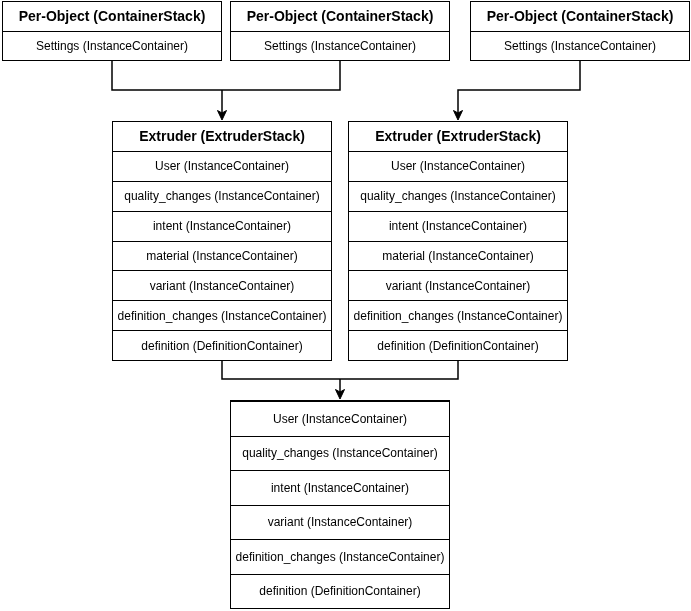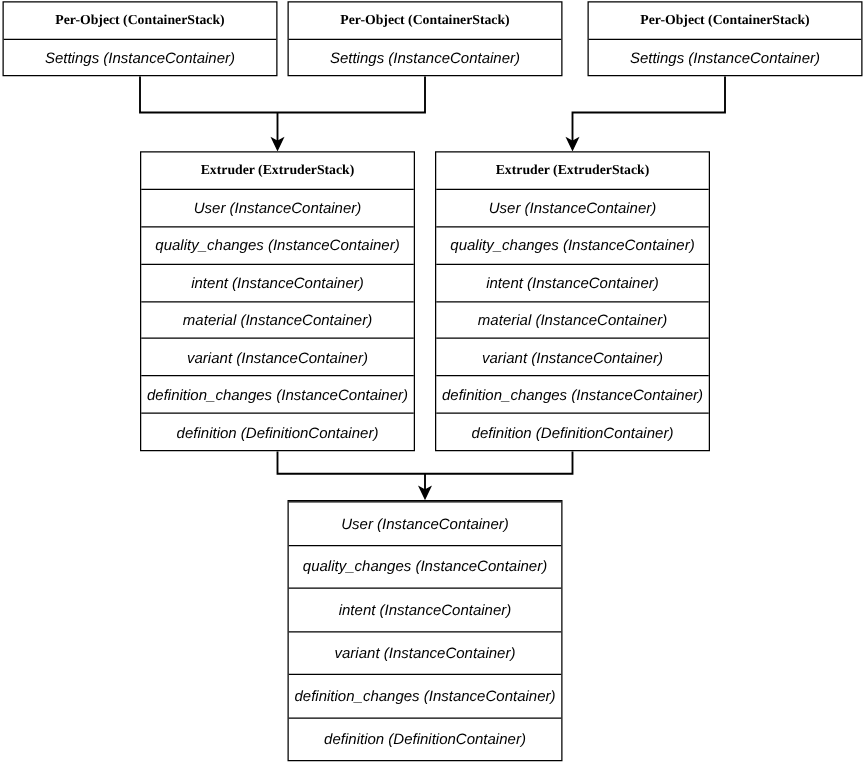--- a/index.html
+++ b/index.html
@@ -29,34 +29,32 @@
     background: #ffffff;
     border: 1.5px solid #000000;
     display: flex;
     flex-direction: column;
   }
   .hdr {
     flex: 1;
     display: flex;
     align-items: center;
     justify-content: center;
-    font-size: 11px;
+    font-size: 14px;
     font-weight: bold;
     white-space: nowrap;
-    font-family: Liberation Serif, serif;
   }
   .row {
     flex: 1;
     display: flex;
     align-items: center;
     justify-content: center;
     font-size: 12px;
     border-top: 1px solid #000000;
     white-space: nowrap;
-    font-style: italic;
   }
 </style>
 </head>
 <body>
 
 <div class="canvas">
 
   <svg class="connectors" viewBox="0 0 691 611" xmlns="http://www.w3.org/2000/svg">
 
     <path d="M112,61 L112,90 L340,90 L340,61" fill="none" stroke="#000000" stroke-width="1.5"></path>

